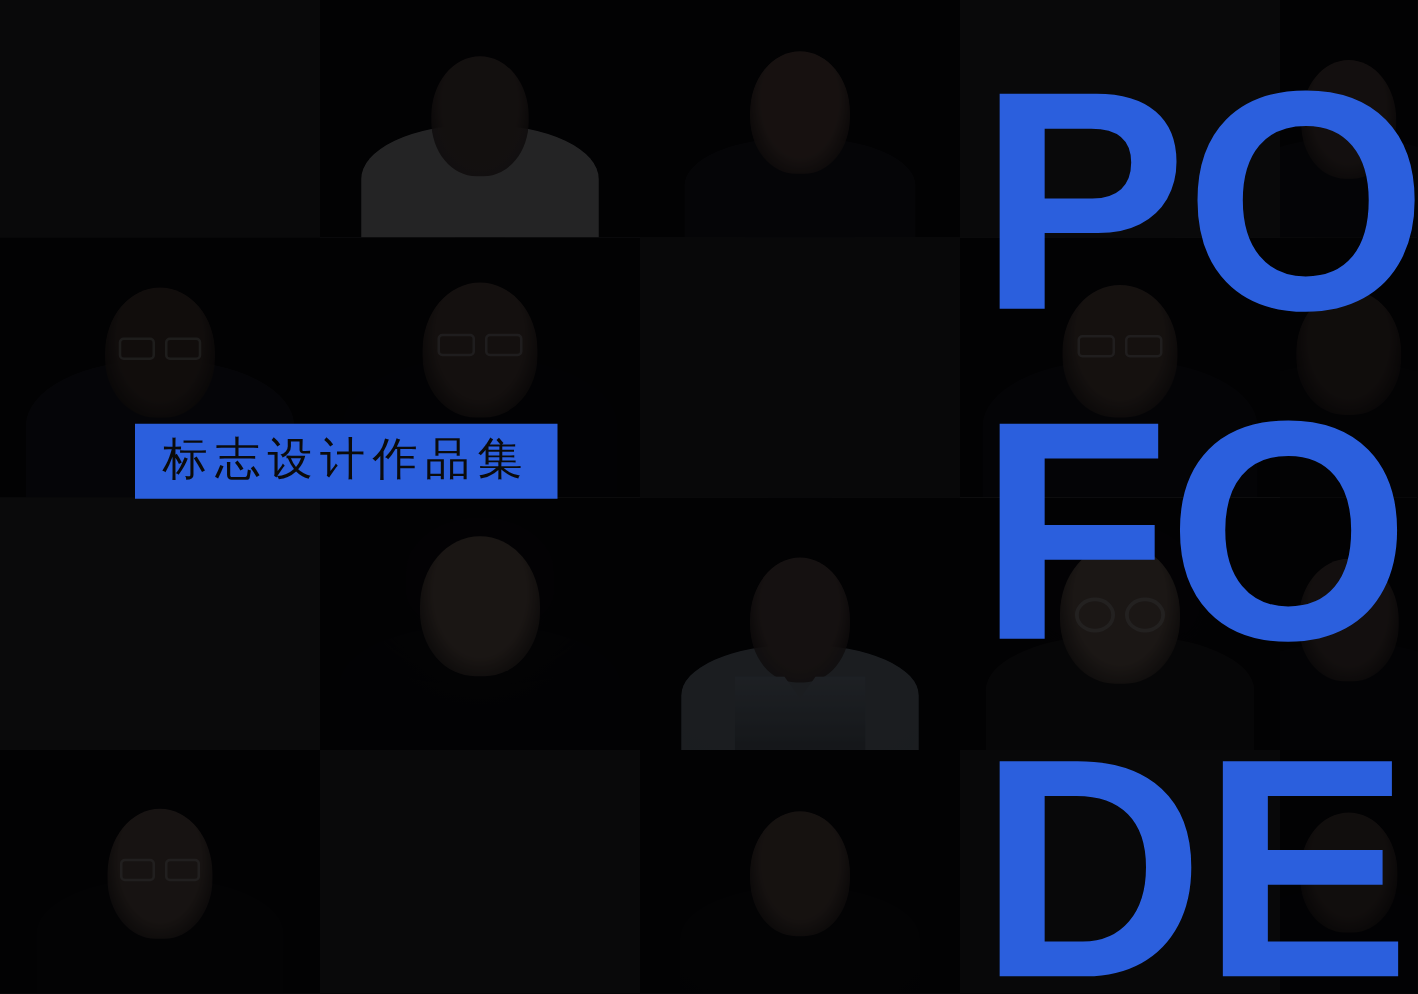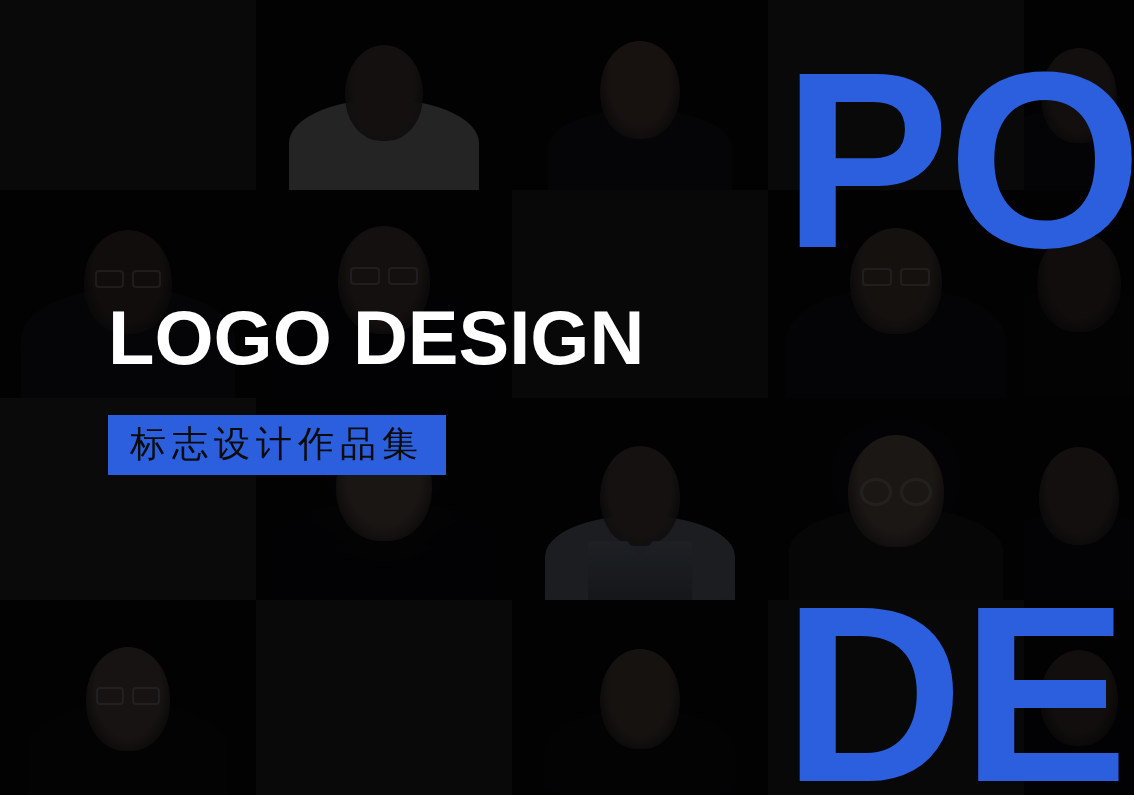--- a/index.html
+++ b/index.html
@@ -266,24 +266,24 @@
           <div class="body" style="width: 186px; height: 84px; bottom: 0px; background: rgb(25, 25, 29); opacity: 0.9;"></div>
           <div class="head" style="width: 78px; height: 96px; top: 50px; background: radial-gradient(at 50% 40%, rgb(95, 79, 71) 0%, rgb(95, 79, 71) 55%, rgba(0, 0, 0, 0.55) 100%);"></div>
         </div>
       </div>
     </div>
 
   <div id="veil"></div>
 
   <div id="bigletters">
     <div class="bigrow" id="bigrow-0" style="color: rgb(43, 95, 221);">PO</div>
+    <div class="bigrow" id="bigrow-1" style="color: rgb(43, 95, 221);">FO</div>
     <div class="bigrow" id="bigrow-2" style="color: rgb(43, 95, 221);">DE</div>
   </div>
 
   <div id="headline">
-    <div id="title-main" style="color: rgb(255, 255, 255);">LOGO DESIGN</div>
     <div id="subtitle-badge" style="background: rgb(43, 95, 221);">
       <span id="subtitle-text" style="color: rgb(11, 11, 11);">标志设计作品集</span>
     </div>
   </div>
 
 
 </div>
 
 </body></html>

